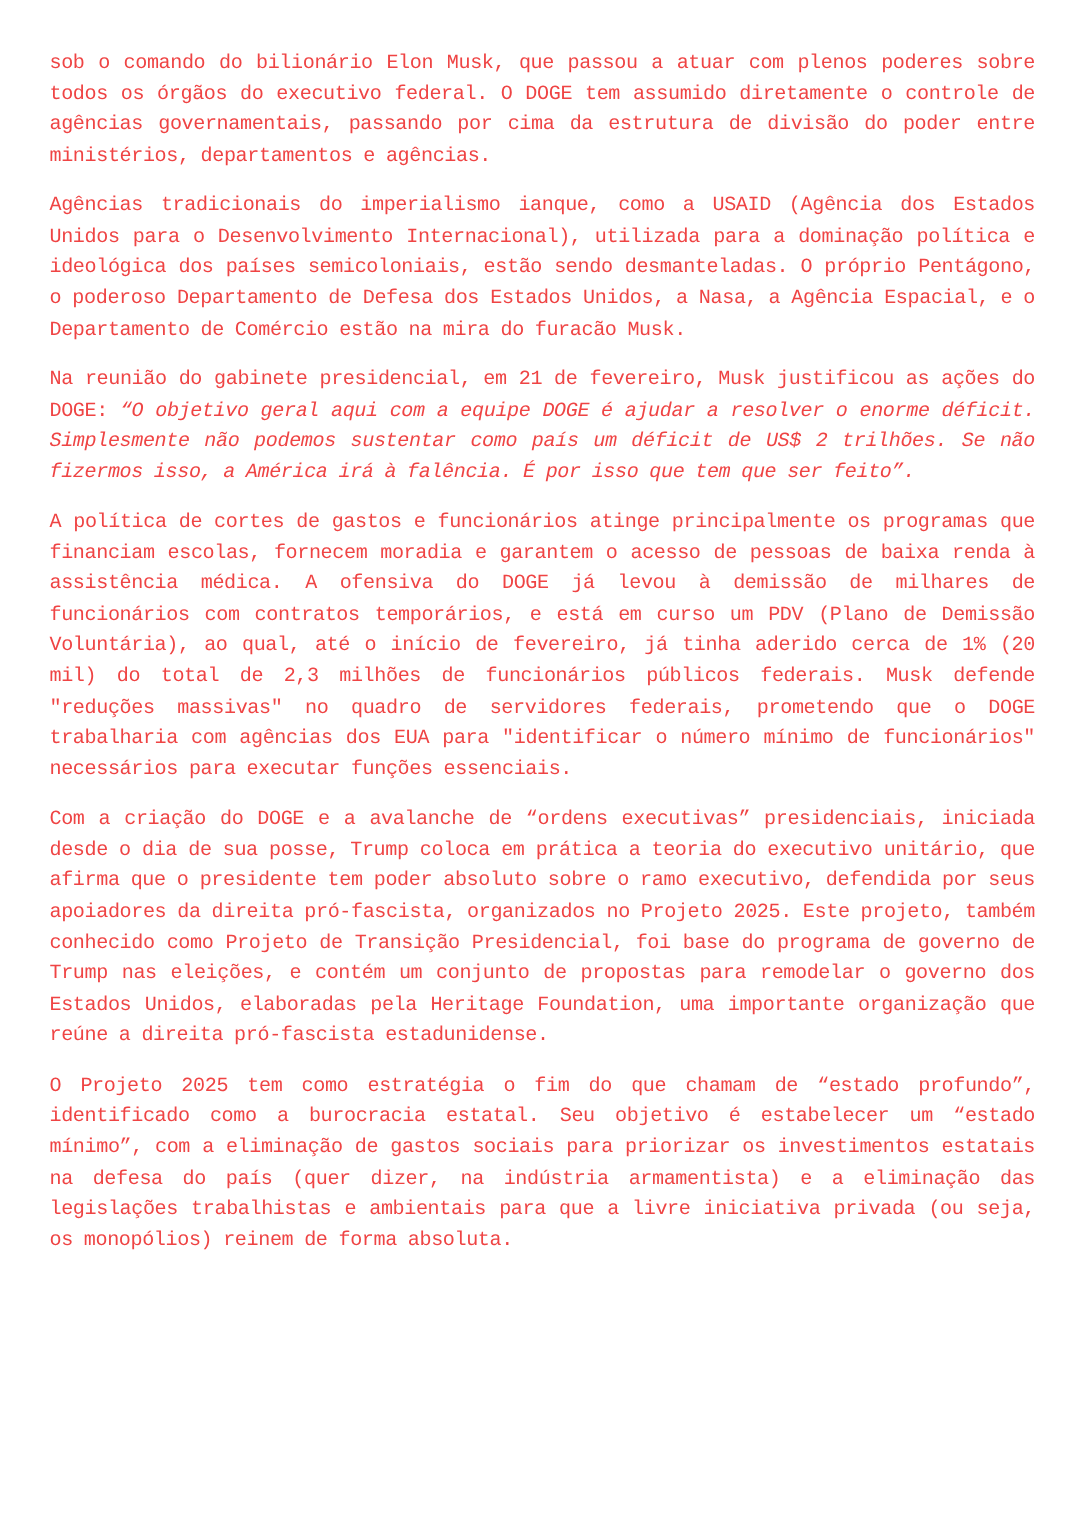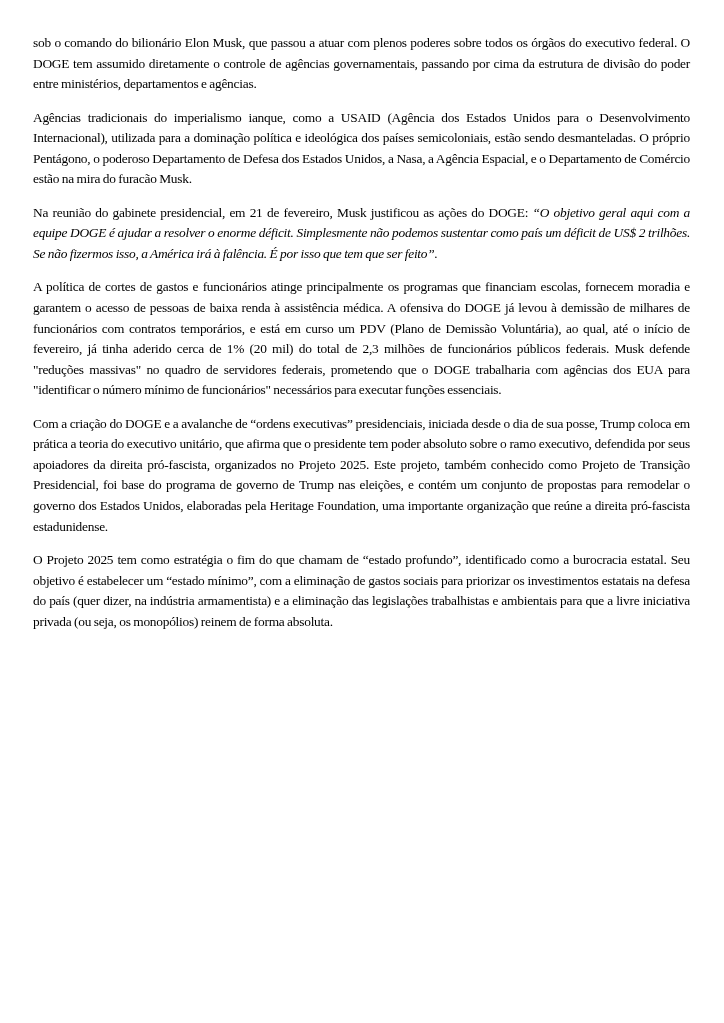--- a/index.html
+++ b/index.html
@@ -11,24 +11,24 @@
       width: 724px;
       height: 1023px;
       overflow: hidden;
       position: relative;
     }
     .page {
       position: absolute;
       left: 33px;
       top: 33px;
       width: 657px;
-      font-family: Liberation Serif, serif;
+      font-family: Liberation Mono, monospace;
       font-size: 13.4px;
       line-height: 20.6px;
-      color: #000000;
+      color: #ef4444;
       letter-spacing: -0.25px;
       word-spacing: -0.5px;
     }
     .para {
       margin: 0 0 12.8px 0;
       text-align: justify;
       text-align-last: left;
     }
     .quote {
       font-style: italic;

